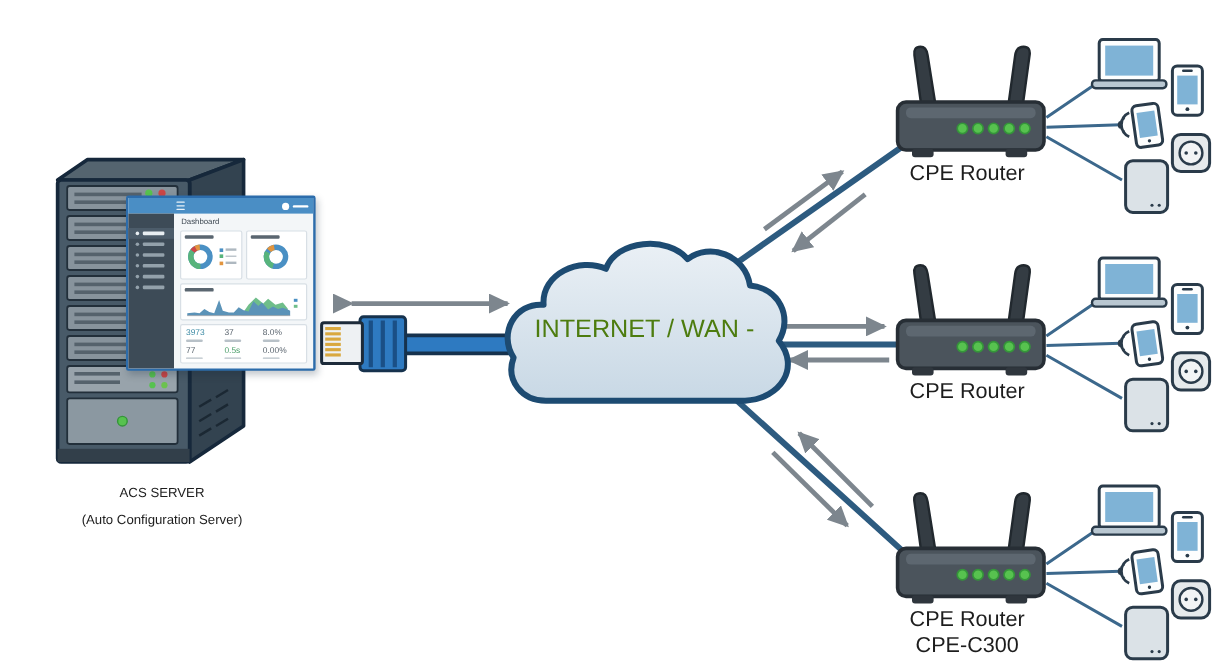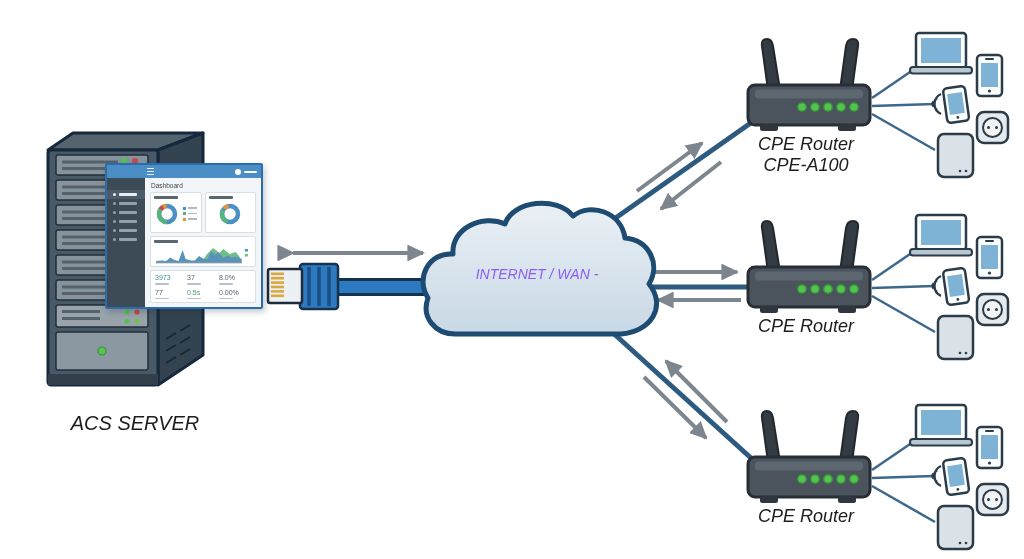--- a/index.html
+++ b/index.html
@@ -3,25 +3,25 @@
 <meta charset="utf-8">
 <style>
   html,body{margin:0;padding:0;background:#fff;}
   .stage{position:relative;width:1024px;height:559px;background:#ffffff;overflow:hidden;
          font-family:"Liberation Sans", sans-serif;}
   .layer{position:absolute;left:0;top:0;width:1024px;height:559px;}
   .abs{position:absolute;}
 
   
   .caption{position:absolute;text-align:center;color:#1d1d1d;}
-  .caption-acs{left:0px;top:412px;width:270px;font-size:20px;line-height:23px;}
-  .caption-cloud{left:403px;top:261px;width:268px;font-size:14px;line-height:27px;color:#8b5cf6;}
+  .caption-acs{left:0px;top:400px;width:270px;font-size:11px;line-height:23px;}
+  .caption-cloud{left:403px;top:261px;width:268px;font-size:21px;line-height:27px;color:#4d7c0f;}
   .caption-router{width:156px;left:728px;font-size:18px;line-height:21px;}
   .cr0{top:134px;} .cr1{top:316px;} .cr2{top:506px;}
-  .caption div{white-space:nowrap;font-style:italic;}
+  .caption div{white-space:nowrap;}
 
   
   .dash{position:absolute;left:105px;top:163px;width:158px;height:146px;background:#f3f6f8;
         border:2px solid #2c6cab;border-radius:2px;box-sizing:border-box;
         box-shadow:2px 3px 6px rgba(20,40,60,.25);display:flex;flex-direction:column;}
   .dash-header{height:13px;background:#4a8ec5;display:flex;align-items:center;flex:0 0 13px;}
   .hamburger{margin-left:40px;display:inline-flex;flex-direction:column;gap:1.5px;}
   .hamburger i{display:block;width:7px;height:1.5px;background:#e8f1f8;border-radius:1px;}
   .dash-user{margin-left:auto;margin-right:4px;display:flex;align-items:center;gap:3px;}
   .avatar-dot{width:6px;height:6px;border-radius:50%;background:#ffffff;display:block;}
@@ -369,26 +369,27 @@
     <use href="#cpe-unit" y="182"></use>
     <use href="#cpe-unit" y="372"></use>
   </svg>
 
   <div class="caption caption-cloud">
     <div>INTERNET / WAN -</div>
   </div>
 
   <div class="caption caption-acs">
     <div>ACS SERVER</div>
+    <div>(Auto Configuration Server)</div>
   </div>
 
   <div class="caption caption-router cr0">
     <div>CPE Router</div>
-    <div>CPE-A100</div>
   </div>
   <div class="caption caption-router cr1">
     <div>CPE Router</div>
   </div>
   <div class="caption caption-router cr2">
     <div>CPE Router</div>
+    <div>CPE-C300</div>
   </div>
 
 </div>
 
 </body></html>

